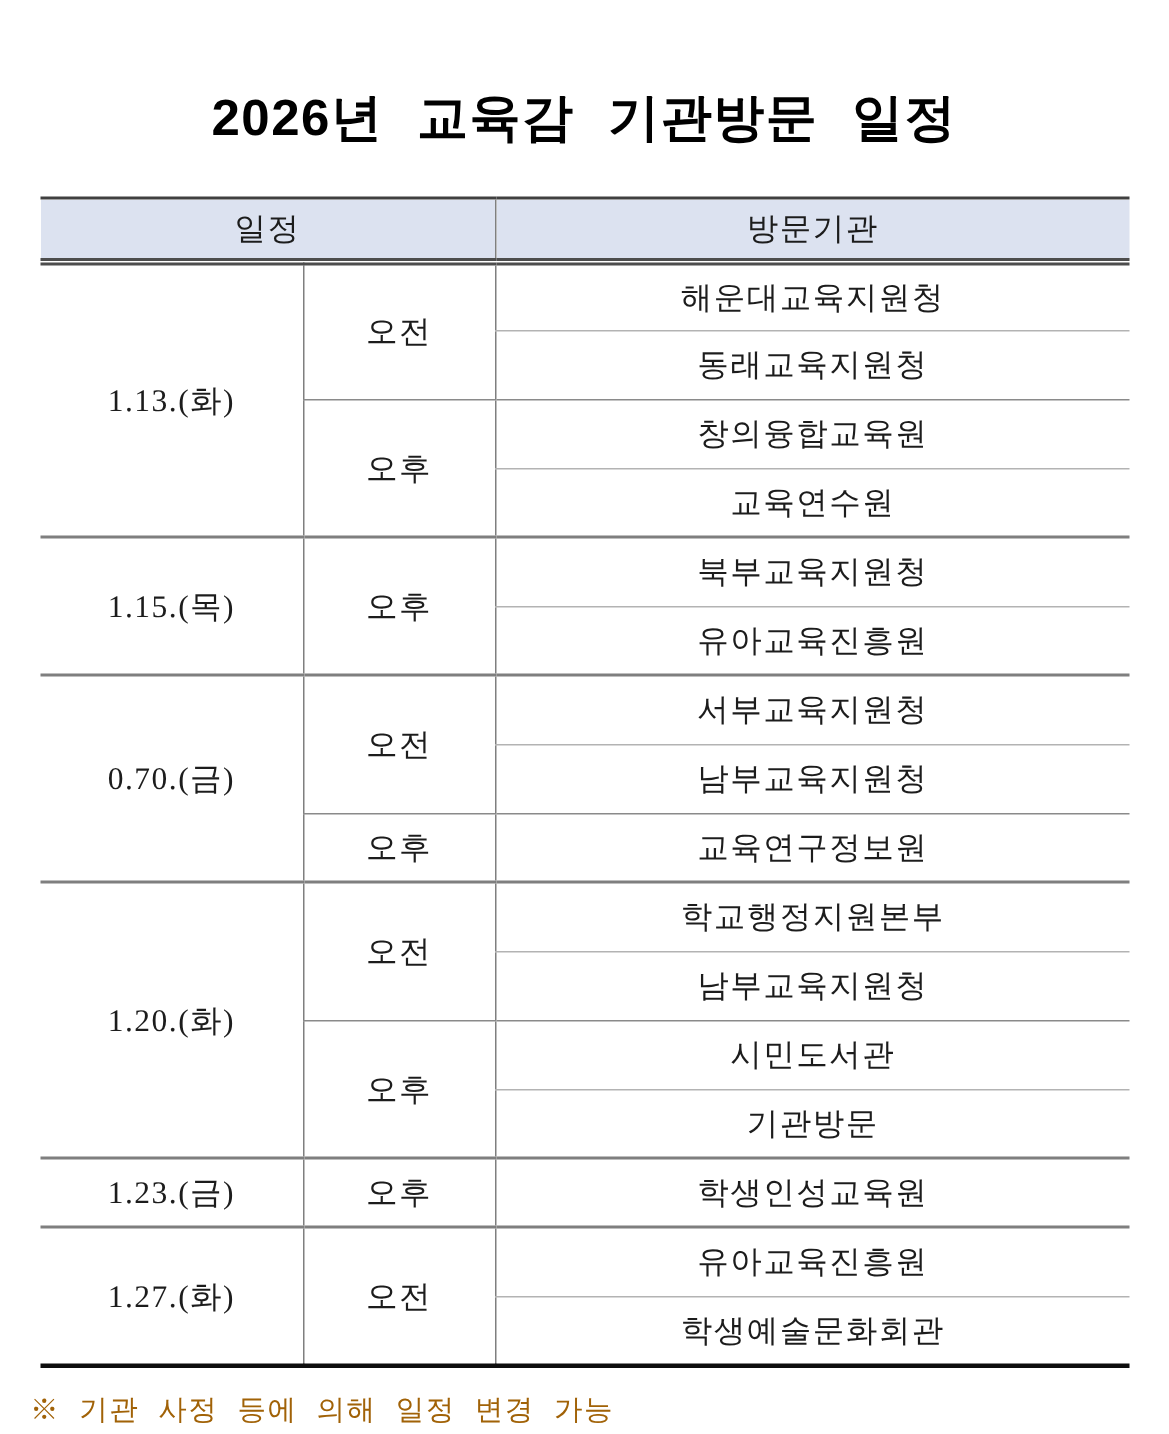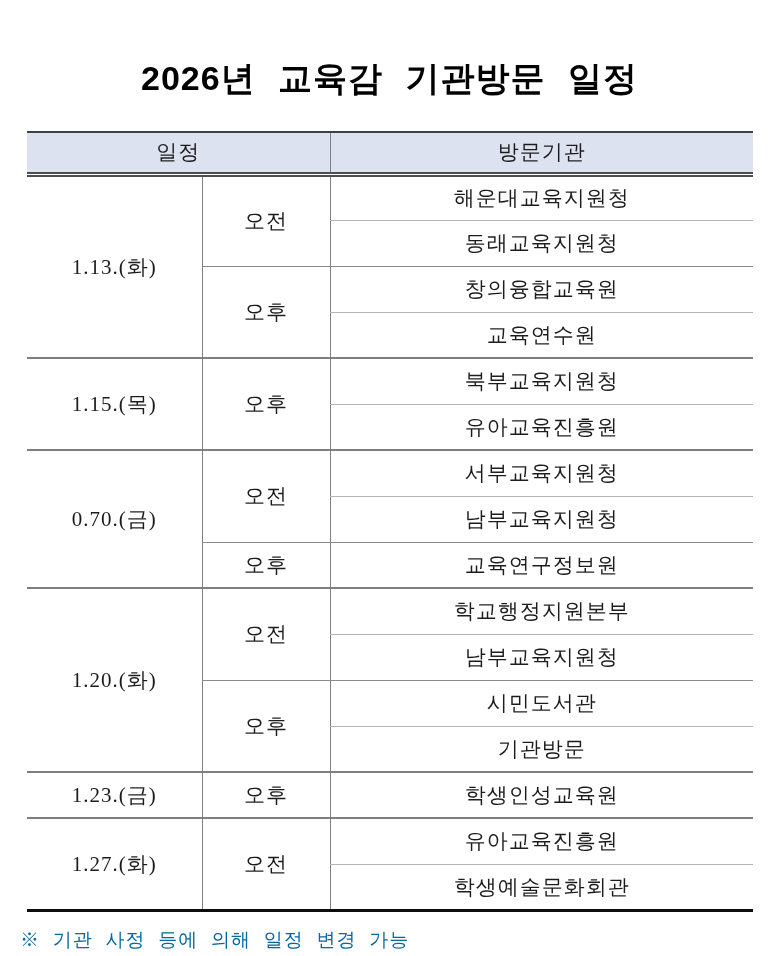--- a/index.html
+++ b/index.html
@@ -61,21 +61,21 @@
   }
   .v { border-left: 1px solid var(--border-gray); }
   .b-thin  { border-bottom: 1px solid var(--border-light); margin-top: 23px; }
   .b-slot  { border-bottom: 1px solid var(--border-slot); }
   .b-group { border-bottom: 2px solid var(--border-gray); }
   .footnote {
     margin: 15px 0 0 20px;
     font-size: 19px;
     letter-spacing: 1px;
     word-spacing: 7px;
-    color: #0369a1;
+    color: #a16207;
   }
 </style>
 </head>
 <body>
 
 <h1 class="page-title">2026년 교육감 기관방문 일정</h1>
 
 <table class="schedule">
   <colgroup>
     <col class="c-date">

